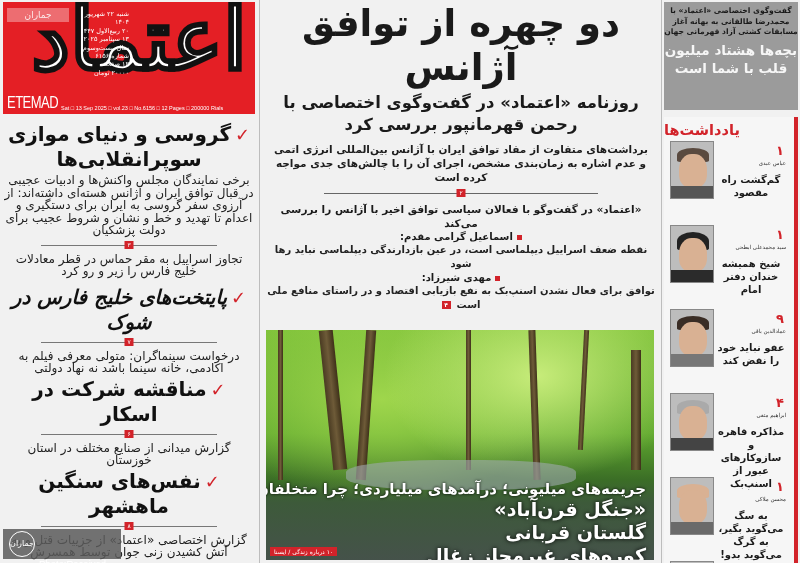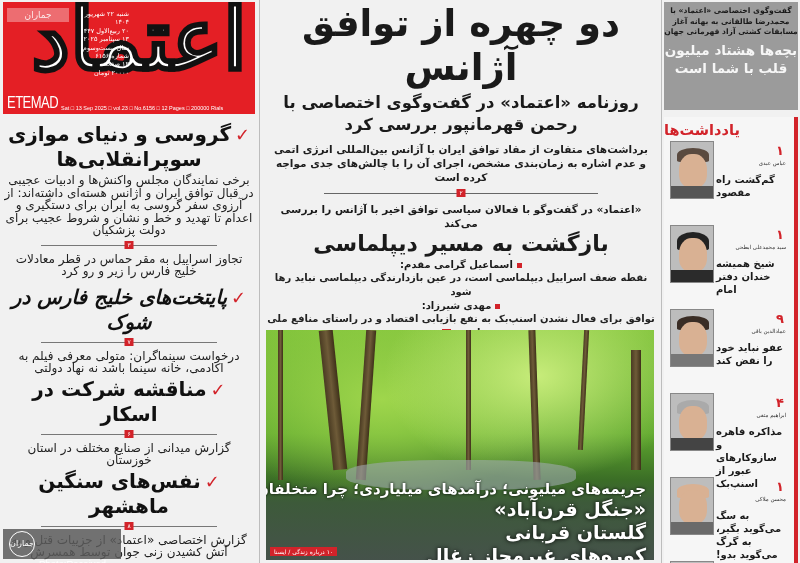--- a/index.html
+++ b/index.html
@@ -65,21 +65,21 @@
   .promo .hl { font-size: 13.5px; color: #f6f6f6; line-height: 18px; font-weight: bold; margin-top: 3px; }
   .notes { position: absolute; left: 0; top: 117px; width: 134px; height: 446px; background: #f6f6f6; border-right: 4px solid #d2232a; }
   .notes-title { text-align: left; color: #d2232a; font-weight: bold; font-size: 14.5px; line-height: 22px; margin-top: 2px; }
   .note { position: relative; height: 76px; margin: 0 4px 8px 2px; }
   .note .portrait { position: absolute; left: 4px; top: 0; width: 44px; height: 58px; border: 1px solid #888; overflow: hidden; background: #bdbdbd; }
   .note .portrait .face { position: absolute; left: 8px; top: 12px; width: 28px; height: 34px; border-radius: 45% 45% 40% 40%; background: #d9b193; }
   .note .portrait .hair { position: absolute; left: 6px; top: 6px; width: 32px; height: 14px; border-radius: 50% 50% 10% 10%; background: #5a4a3f; }
   .note .portrait .body { position: absolute; left: 0; bottom: 0; width: 44px; height: 12px; background: #555; }
   .note .num { position: absolute; right: 6px; top: 2px; color: #d2232a; font-weight: bold; font-size: 13px; }
   .note .author { position: absolute; right: 4px; top: 19px; font-size: 5.5px; color: #333; }
-  .note .ttl { position: absolute; right: 4px; top: 32px; width: 70px; font-size: 10px; font-weight: bold; line-height: 13px; text-align: left; }
+  .note .ttl { position: absolute; right: 4px; top: 32px; width: 70px; font-size: 10px; font-weight: bold; line-height: 13px; text-align: center; }
 </style>
 </head>
 <body>
 
 <div class="page">
 
   <div class="masthead">
     <div class="watermark-tl">جماران</div>
     <div class="logo-word">اعتماد</div>
     <div class="date-block">
@@ -150,21 +150,20 @@
       <div class="main-head">دو چهره از توافق آژانس</div>
       <div class="main-sub">روزنامه «اعتماد» در گفت‌وگوی اختصاصی با رحمن قهرمانپور بررسی کرد</div>
       <div class="main-lead">برداشت‌های متفاوت از مفاد توافق ایران با آژانس بین‌المللی انرژی اتمی و عدم اشاره به زمان‌بندی مشخص، اجرای آن را با چالش‌های جدی مواجه کرده است</div>
     </div>
     <div class="c-sep">
         <span class="pg">۲</span>
       </div>
 
     <div>
       <div class="second-kicker">«اعتماد» در گفت‌وگو با فعالان سیاسی توافق اخیر با آژانس را بررسی می‌کند</div>
-      <div class="second-head">بازگشت به مسیر دیپلماسی</div>
       <div class="quote-name"><span class="sq"></span><span>اسماعیل گرامی مقدم:</span></div>
       <div class="quote-text">نقطه ضعف اسراییل دیپلماسی است، در عین بازدارندگی دیپلماسی نباید رها شود</div>
       <div class="quote-name"><span class="sq"></span><span>مهدی شیرزاد:</span></div>
       <div class="quote-text"><span>توافق برای فعال نشدن اسنپ‌بک به نفع بازیابی اقتصاد و در راستای منافع ملی است</span><span class="quote-pg">۴</span></div>
     </div>
 
     <div class="photo">
       <div class="trunk" style="left:60px; top:0; width:14px; height:140px; transform:rotate(-6deg);"></div>
       <div class="trunk" style="left:95px; top:0; width:10px; height:150px; transform:rotate(4deg);"></div>
       <div class="trunk" style="left:12px; top:0; width:5px; height:150px;"></div>

